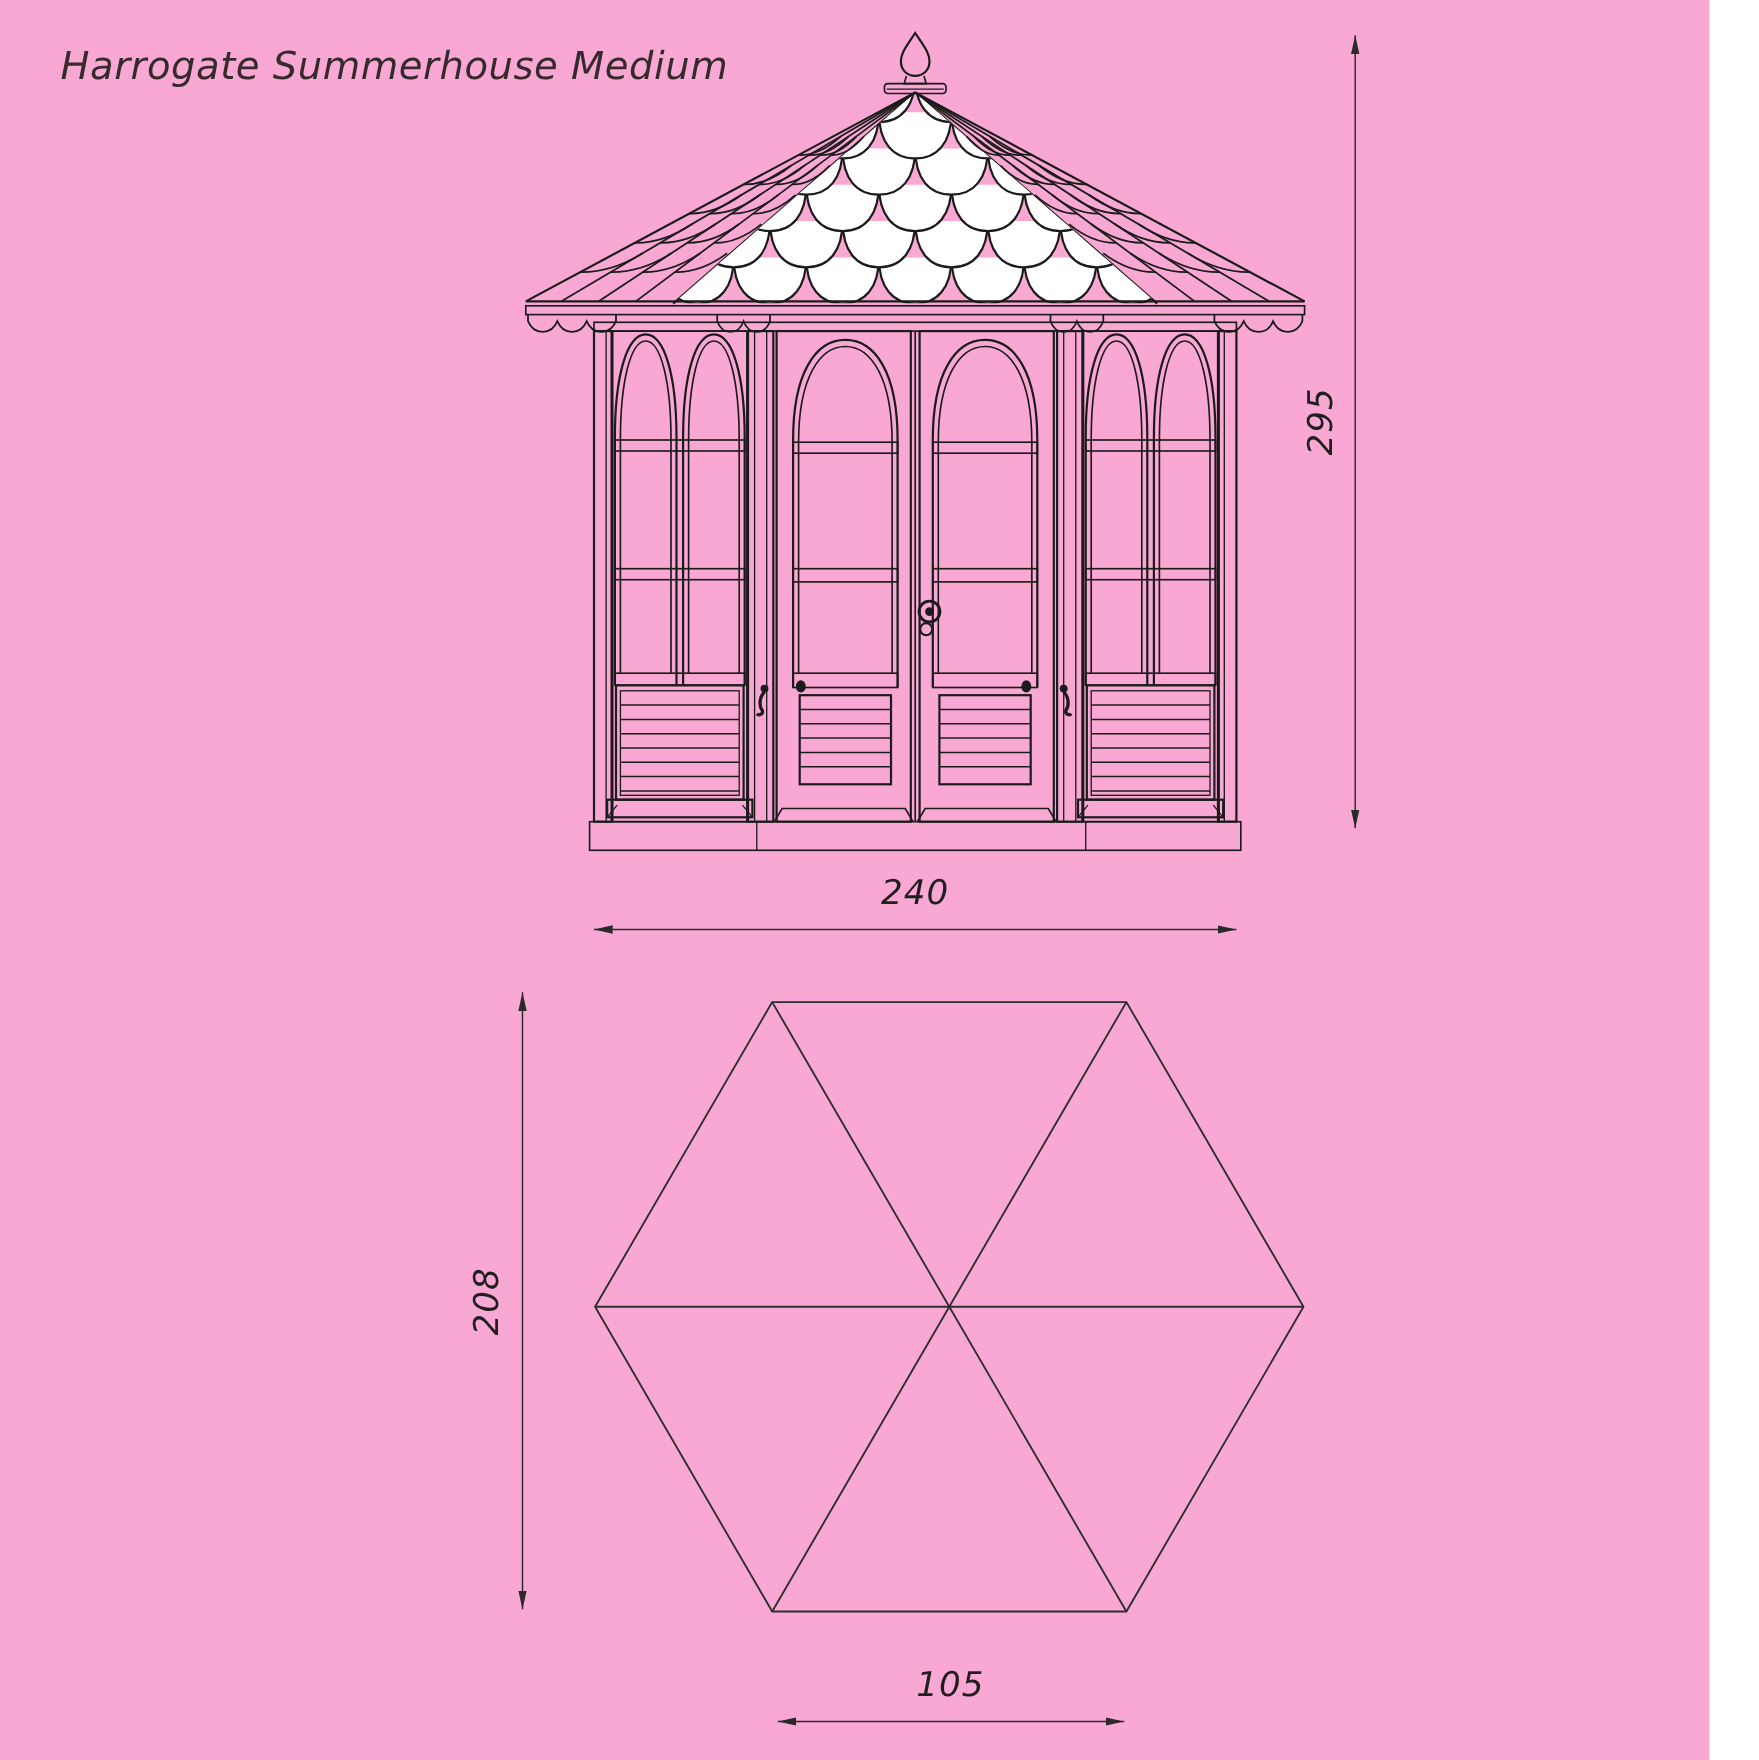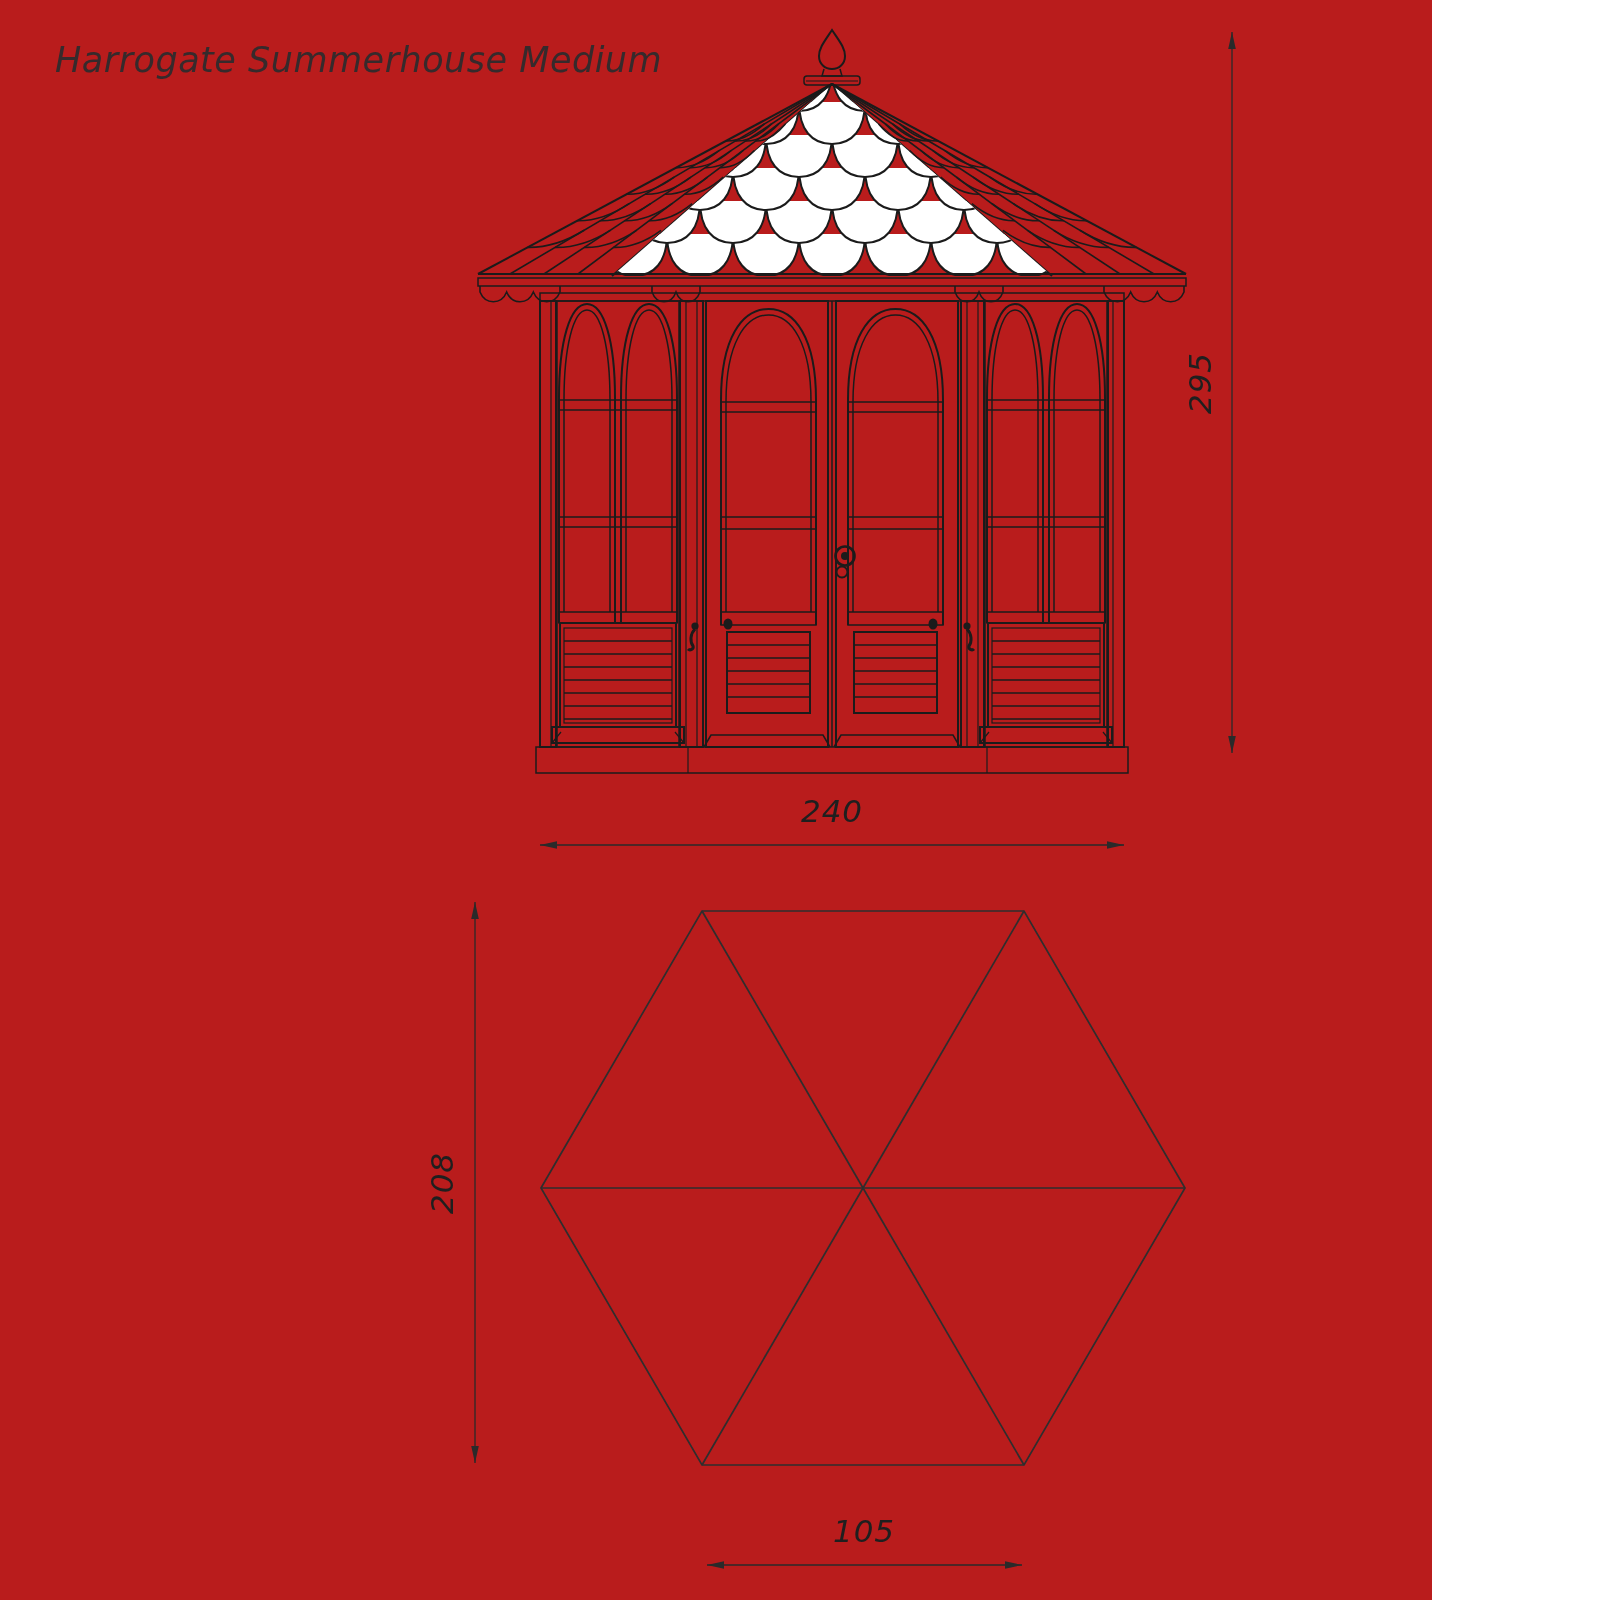--- a/index.html
+++ b/index.html
@@ -1,16 +1,16 @@
 <!DOCTYPE html>
 <html><head>
 <meta charset="utf-8">
 <style>
   html,body{margin:0;padding:0;background:#ffffff;}
-  .canvas{position:relative;width:1432px;height:1600px;background:#b91c1c;overflow:hidden;
+  .canvas{position:relative;width:1554px;height:1600px;background:#f9a8d4;overflow:hidden;
           font-family:"DejaVu Sans","Liberation Sans",sans-serif;}
   svg{position:absolute;left:0;top:0;}
   .ln{stroke:#1b1b1b;fill:none;}
   .ln2{stroke:#1b1b1b;stroke-width:2;fill:none;}
   .ln15{stroke:#1b1b1b;stroke-width:1.5;fill:none;}
   .ln12{stroke:#1b1b1b;stroke-width:1.2;fill:none;}
   .dim{stroke:#2a2a2a;stroke-width:1.3;fill:none;}
   .dimtxt{font-style:italic;font-size:31px;fill:#1f1f1f;letter-spacing:1px;}
   .titletxt{font-style:italic;font-size:35px;fill:#362a2c;letter-spacing:0.5px;}
   .blackfill{fill:#1b1b1b;stroke:none;}

